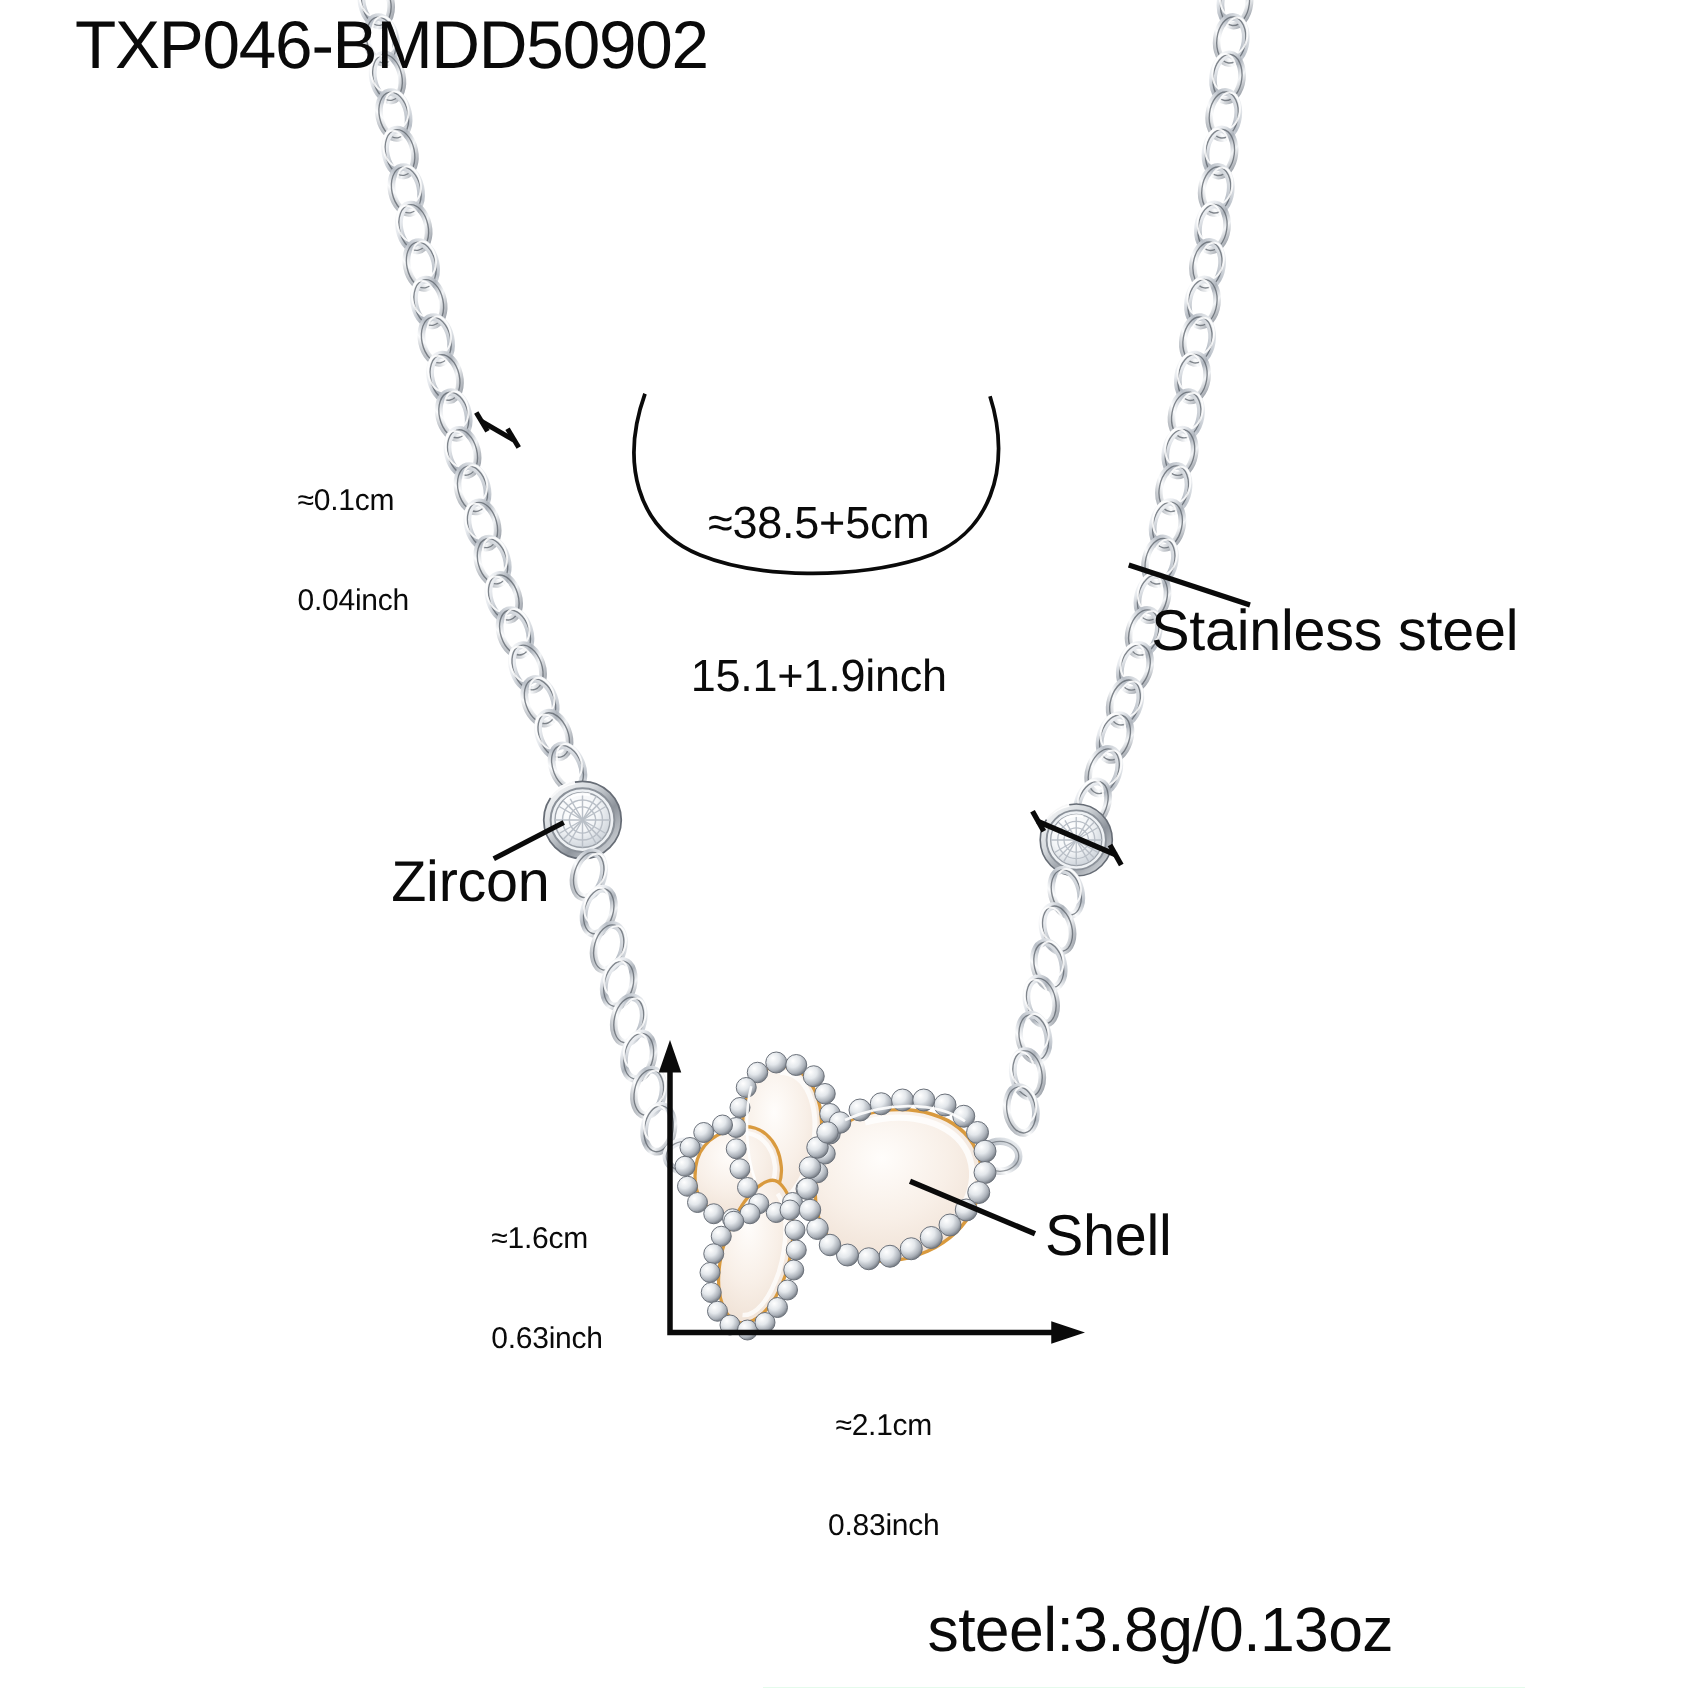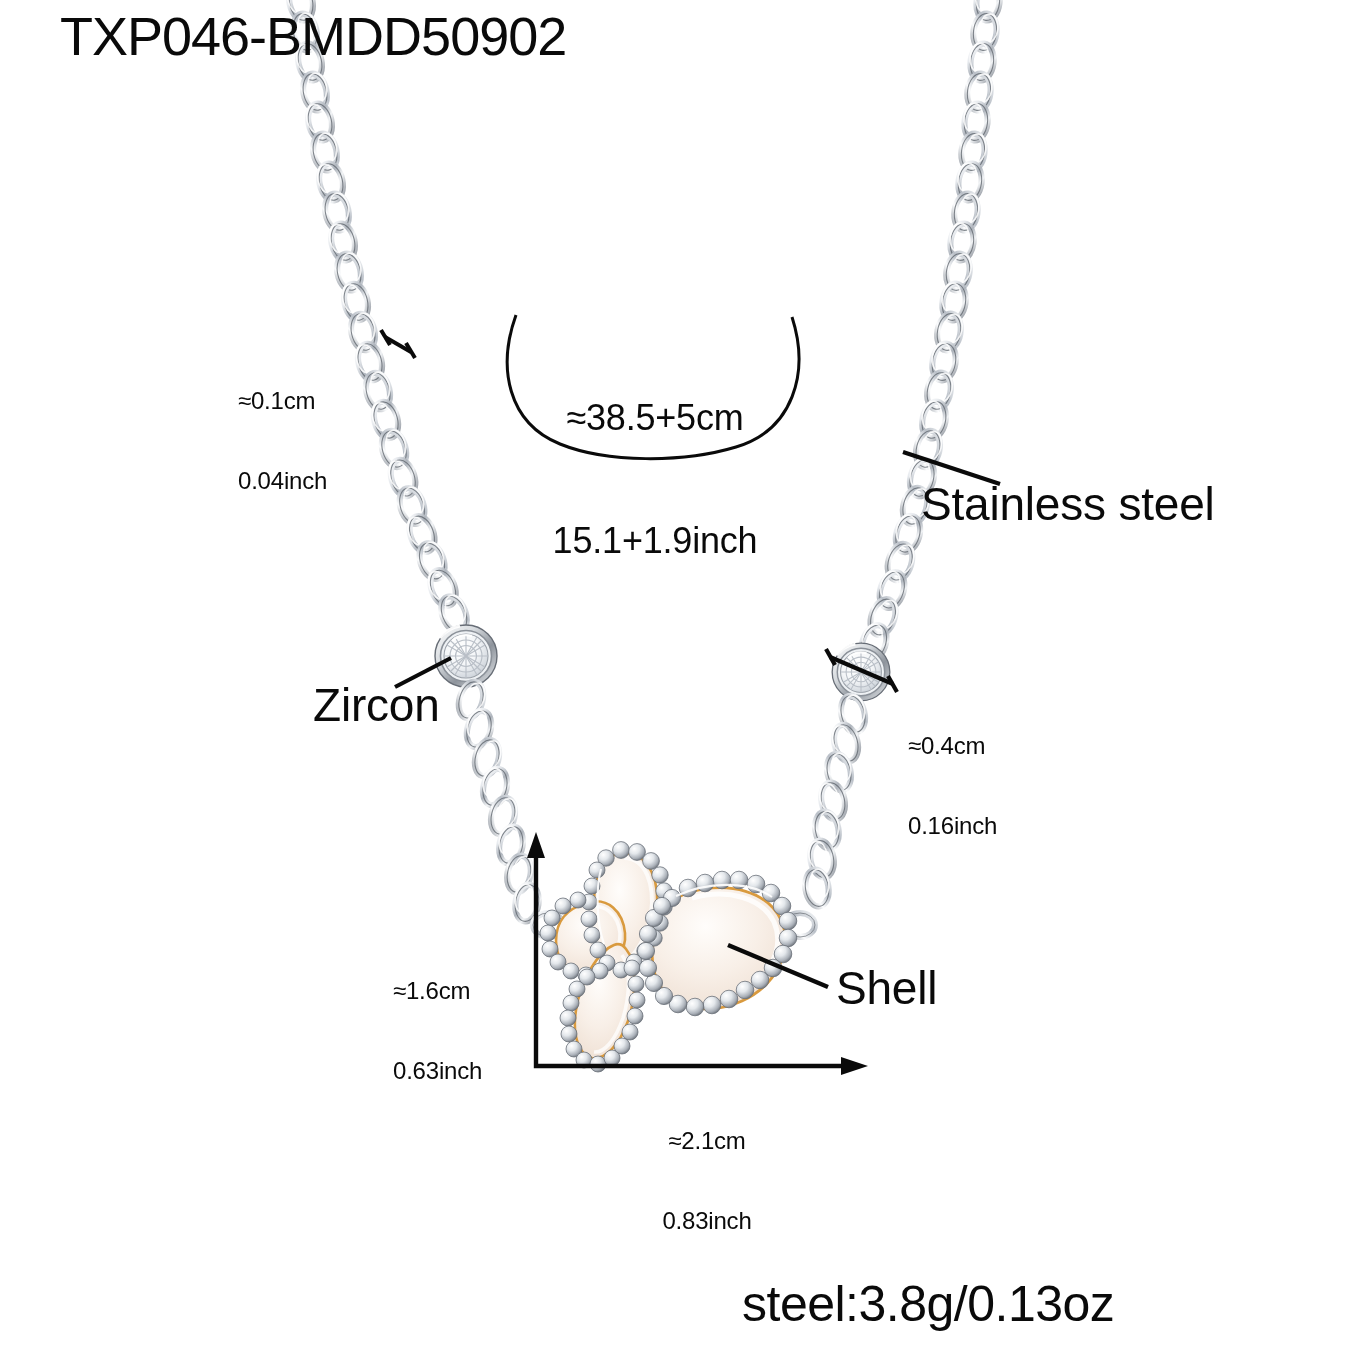--- a/index.html
+++ b/index.html
@@ -382,24 +382,20 @@
 
   <div class="txt lbl-len len-label">
     <div>≈38.5+5cm</div>
     <div>15.1+1.9inch</div>
   </div>
 
   <div class="txt lbl-big lbl-steel">Stainless steel</div>
 
   <div class="txt lbl-big lbl-zircon">Zircon</div>
 
-  <div class="txt lbl-dim dim-bezel">
-    <div>≈0.4cm</div>
-    <div>0.16inch</div>
-  </div>
 
   <div class="txt lbl-dim dim-height">
     <div>≈1.6cm</div>
     <div>0.63inch</div>
   </div>
 
   <div class="txt lbl-big lbl-shell">Shell</div>
 
   <div class="txt lbl-dim dim-width">
     <div>≈2.1cm</div>

